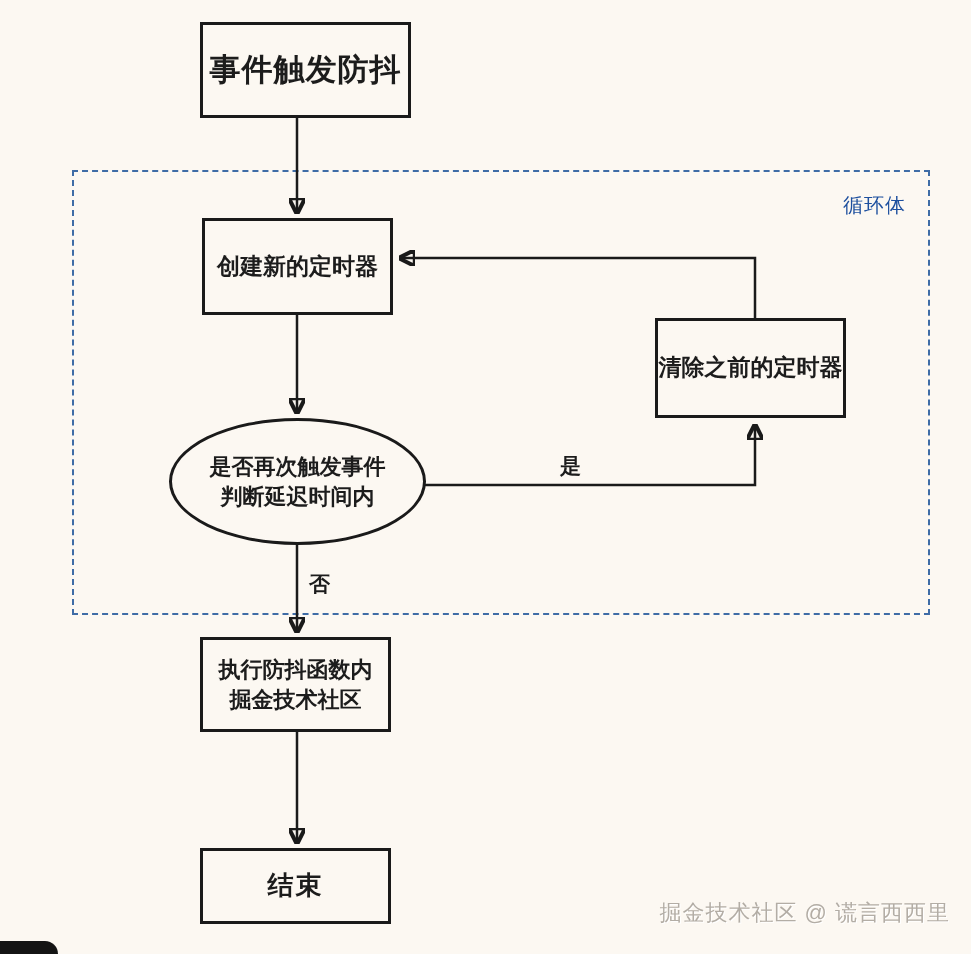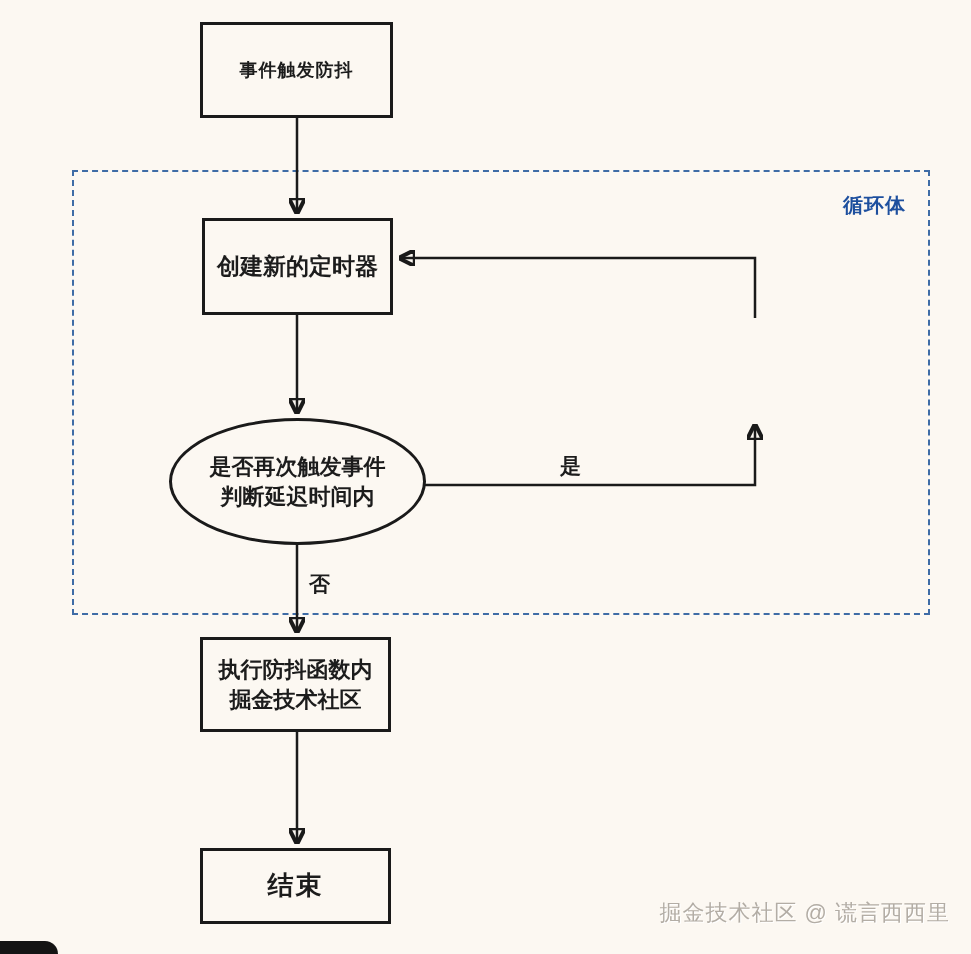--- a/index.html
+++ b/index.html
@@ -27,21 +27,21 @@
     display: flex;
     flex-direction: column;
     align-items: center;
     justify-content: center;
     text-align: center;
     color: #1c1c1c;
     font-weight: bold;
     line-height: 1.35;
     z-index: 3;
   }
-  .node-start   { left: 200px; top: 22px;  width: 193px; height: 96px;  font-size: 18px; letter-spacing: 1px; }
+  .node-start   { left: 200px; top: 22px;  width: 211px; height: 96px;  font-size: 31px; letter-spacing: 1px; }
   .node-create  { left: 202px; top: 218px; width: 191px; height: 97px;  font-size: 23px; text-align: center; }
   .node-clear   { left: 655px; top: 318px; width: 191px; height: 100px; font-size: 23px; }
   .node-execute { left: 200px; top: 637px; width: 191px; height: 95px;  font-size: 22px; }
   .node-end     { left: 200px; top: 848px; width: 191px; height: 76px;  font-size: 26px; letter-spacing: 2px; }
   .node-decision {
     left: 169px; top: 418px; width: 257px; height: 127px;
     border-radius: 50%;
     font-size: 22px;
     z-index: 2;
   }
@@ -49,21 +49,21 @@
     position: absolute;
     left: 72px; top: 170px;
     width: 858px; height: 445px;
     border: 2px dashed var(--loop-border);
     z-index: 1;
   }
   .loop-label {
     position: absolute;
     right: 22px; top: 20px;
     color: var(--loop-label);
-    font-weight: bold;
+    font-weight: normal;
     font-size: 20px;
     letter-spacing: 1px;
   }
   svg.edges {
     position: absolute;
     left: 0; top: 0;
     z-index: 2;
     pointer-events: none;
   }
   svg.edges path, svg.edges line {
@@ -125,20 +125,23 @@
   <span class="edge-label edge-label-no">否</span>
 
   <div class="node node-start">
     <span>事件触发防抖</span>
   </div>
 
   <div class="node node-create">
     <span>创建新的定时器</span>
   </div>
 
+  <div class="node node-clear">
+    <span>清除之前的定时器</span>
+  </div>
 
   <div class="node node-decision">
     <span>是否再次触发事件</span>
     <span>判断延迟时间内</span>
   </div>
 
   <div class="node node-execute">
     <span>执行防抖函数内</span>
     <span>掘金技术社区</span>
   </div>

